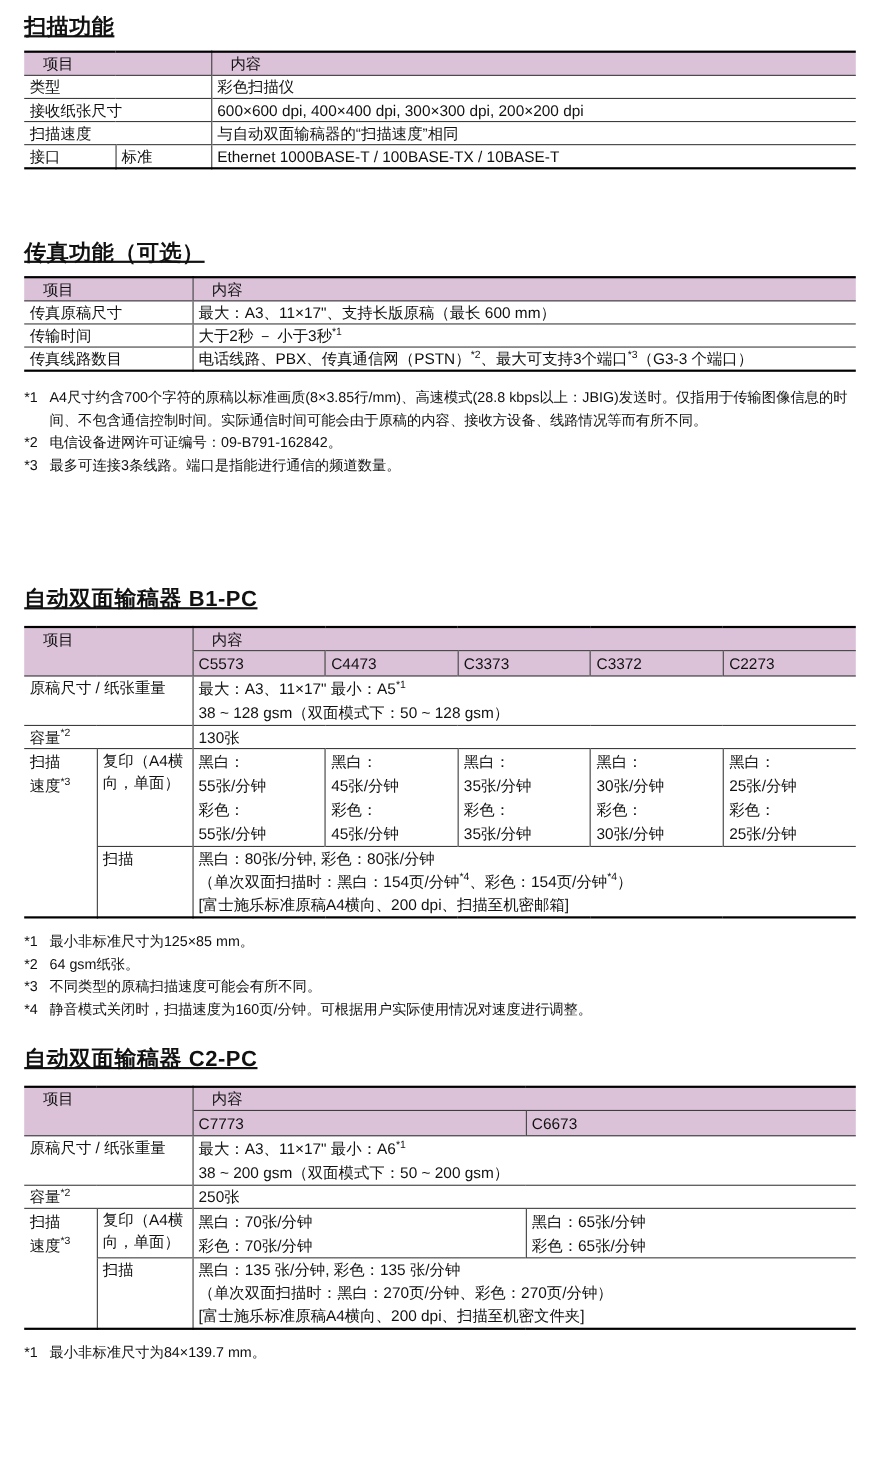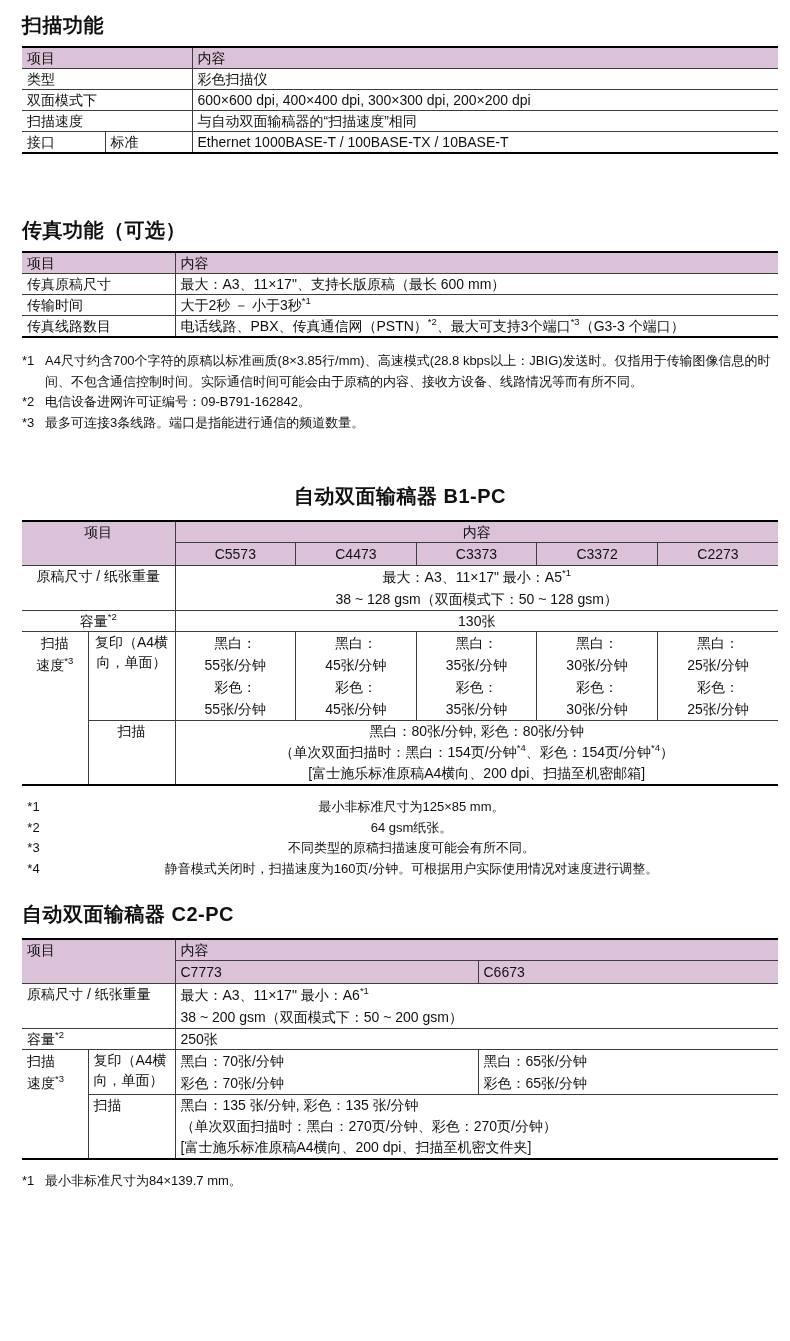--- a/index.html
+++ b/index.html
@@ -14,20 +14,21 @@
     font-family:"Liberation Sans","DejaVu Sans",sans-serif;
     -webkit-font-smoothing:antialiased;
   }
   .page{padding:13px 12px 8px 22px;}
   h2.sec-title{
     margin:0 0 9px 0;
     font-size:20px;
     line-height:24px;
     font-weight:700;
     letter-spacing:.5px;
+    text-decoration:underline;
   }
   table.spec{
     width:756px;
     border-collapse:collapse;
     table-layout:fixed;
     border-top:2.5px solid #000;
     border-bottom:2.5px solid #000;
   }
   table.spec td{
     border-top:1.3px solid var(--line);
@@ -36,36 +37,36 @@
     line-height:20px;
     padding:0 5px;
     vertical-align:top;
     word-break:break-all;
   }
   table.spec td.fc{border-left:none;}
   table.spec tr.head td{
     background:var(--pink);
     border-top:none;
     line-height:16px;
-    padding:2px 5px;
+    padding:2px 17px;
   }
   table.spec tr.head2 td{
     background:var(--pink);
     line-height:18px;
     padding:2px 5px;
   }
   .ml div{line-height:22px;}       
   .ml3 div{line-height:21px;}      
   sup{font-size:9.5px;line-height:0;}
   .notes{margin-top:13px;}
   .note{display:flex;font-size:13px;line-height:20.5px;}
   .note .mark{width:23px;flex:none;}
   .note .ntext{flex:1;}
   .sec-fax{margin-top:64px;}
-  .sec-b1{margin-top:51px;text-align:center;}
+  .sec-b1{margin-top:100px;}
   .sec-b1 h2,.sec-c2 h2{margin-bottom:12px;}
   .sec-b1 .notes,.sec-c2 .notes{margin-top:11px;}
   .sec-c2{margin-top:23px;}
 </style>
 </head>
 <body>
 
 <div class="page">
 
   <section class="sec-scan">
@@ -79,21 +80,21 @@
       <tbody>
           <tr class="head">
         <td class="fc" colspan="2">项目</td>
         <td>内容</td>
       </tr>
       <tr>
         <td class="fc" colspan="2">类型</td>
         <td>彩色扫描仪</td>
       </tr>
       <tr>
-        <td class="fc" colspan="2">双面模式下</td>
+        <td class="fc" colspan="2">接收纸张尺寸</td>
         <td>600×600 dpi, 400×400 dpi, 300×300 dpi, 200×200 dpi</td>
       </tr>
       <tr>
         <td class="fc" colspan="2">扫描速度</td>
         <td>与自动双面输稿器的“扫描速度”相同</td>
       </tr>
       <tr>
         <td class="fc">接口</td>
         <td>标准</td>
         <td>Ethernet 1000BASE-T / 100BASE-TX / 10BASE-T</td>

